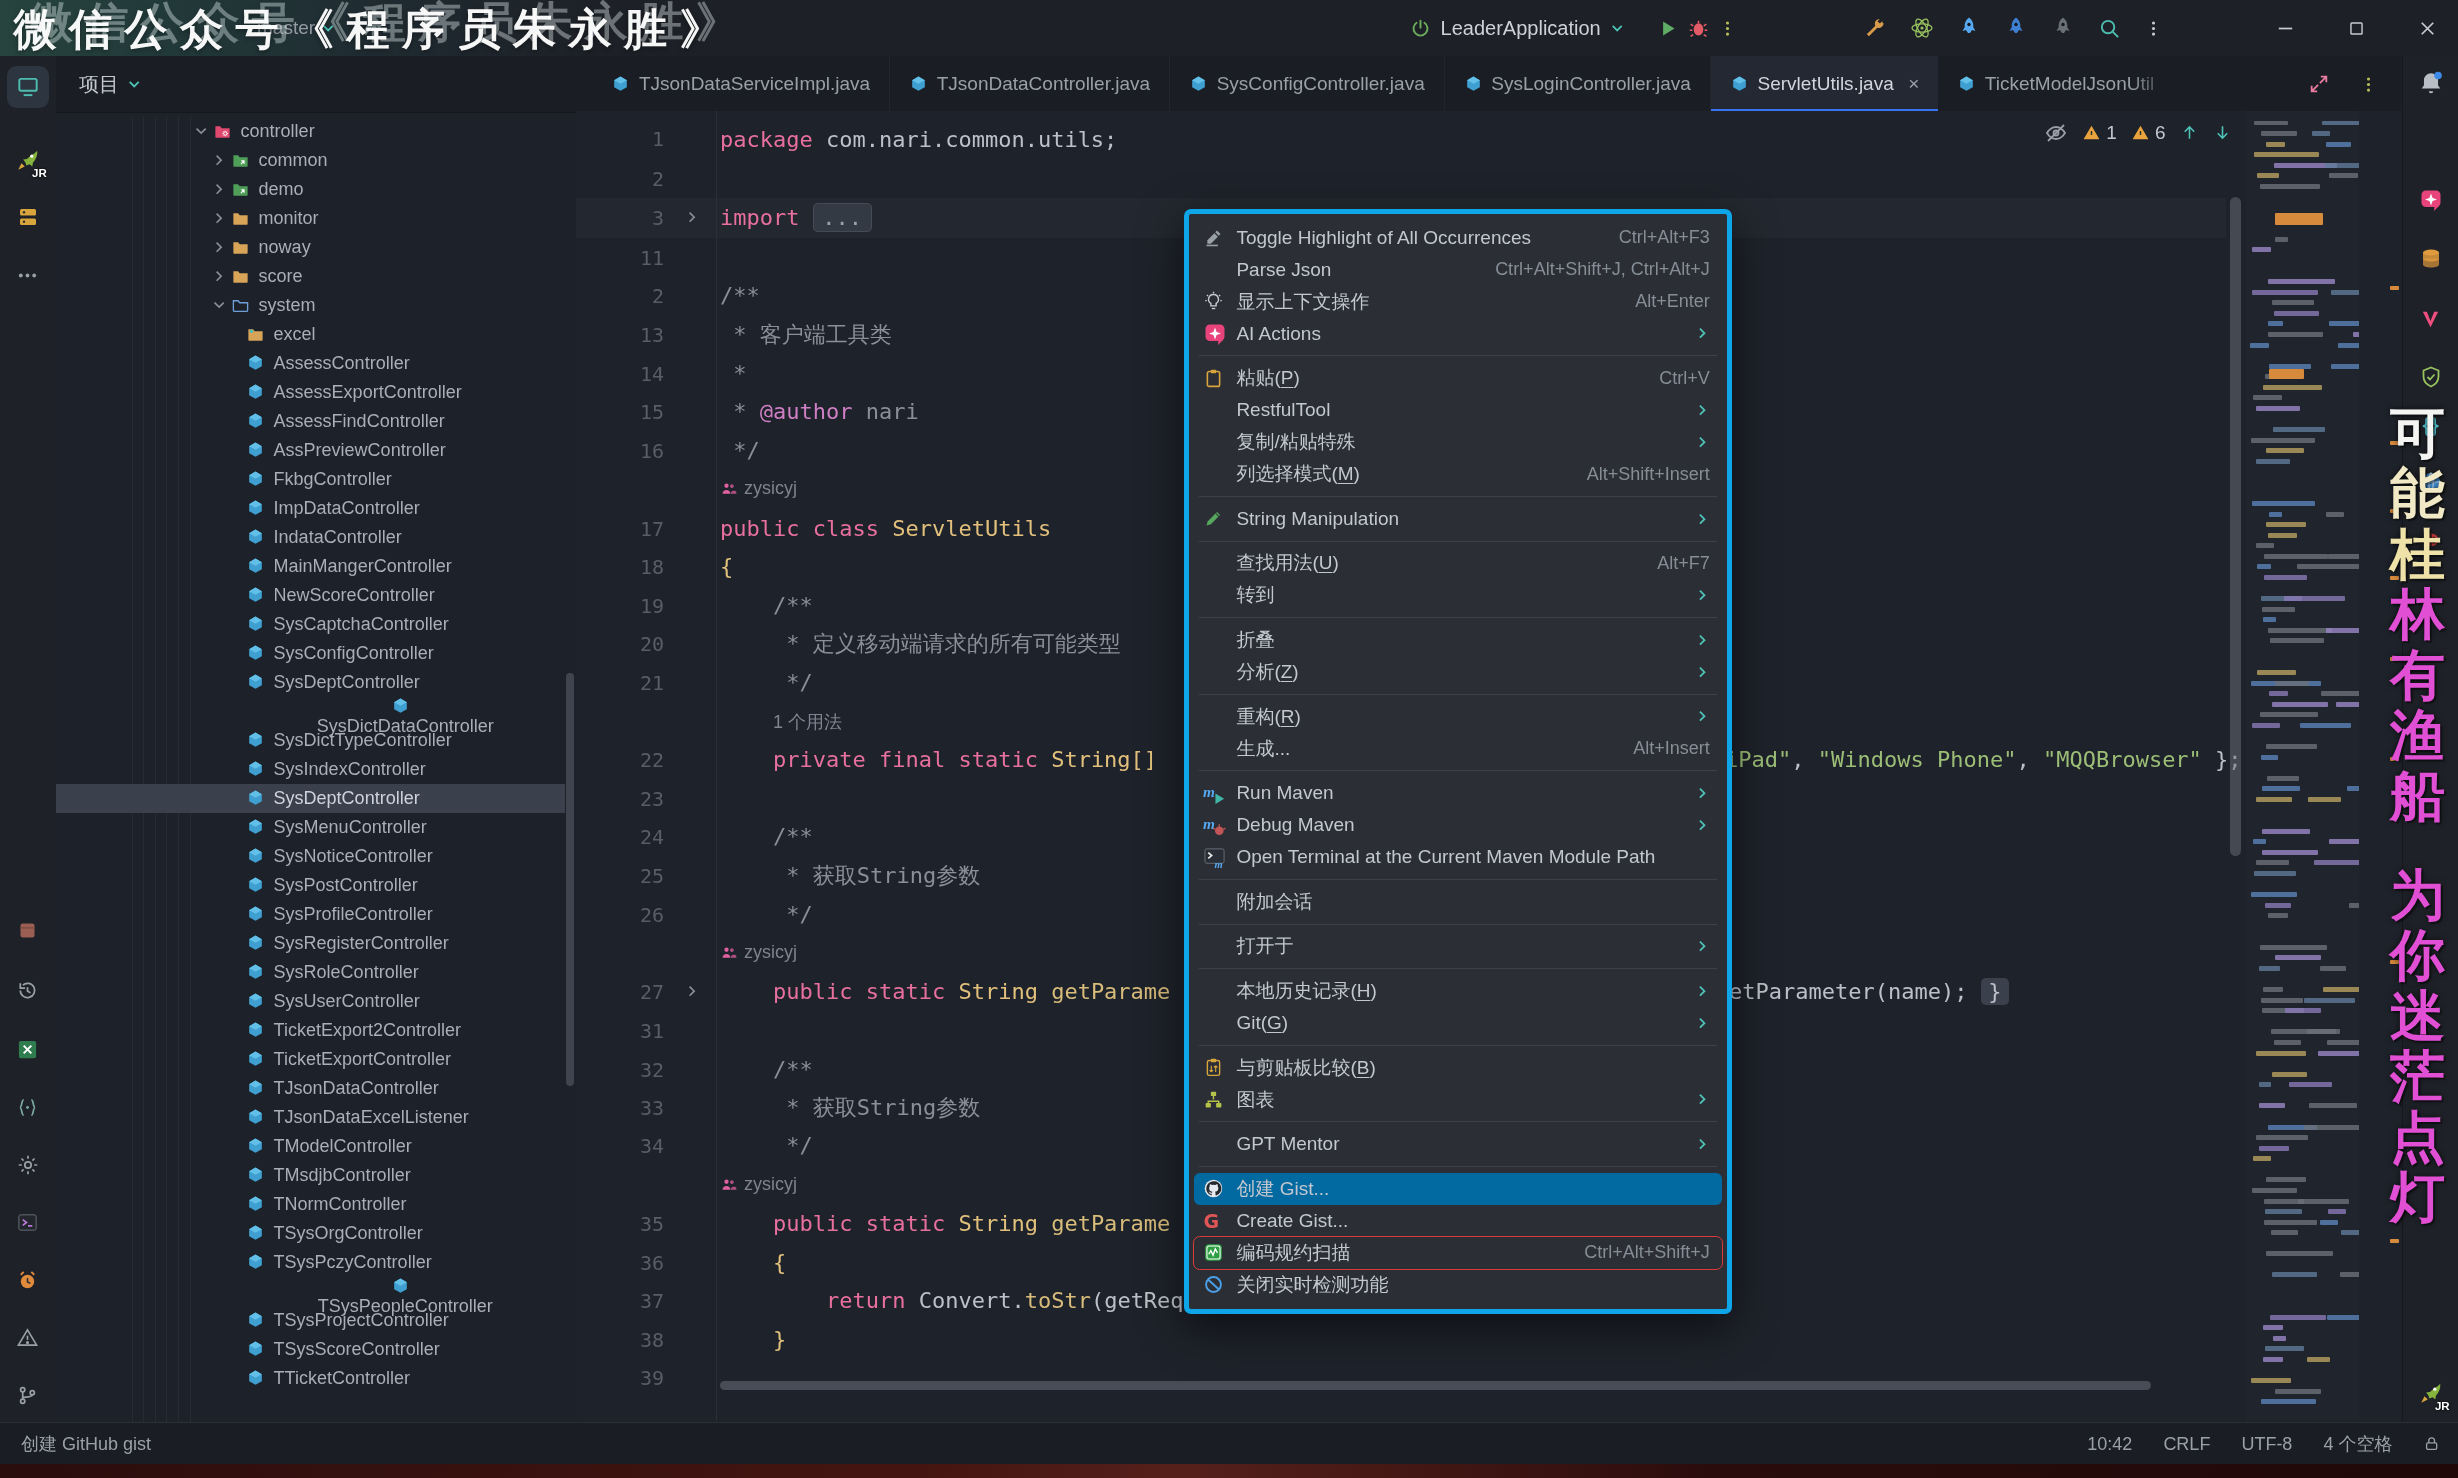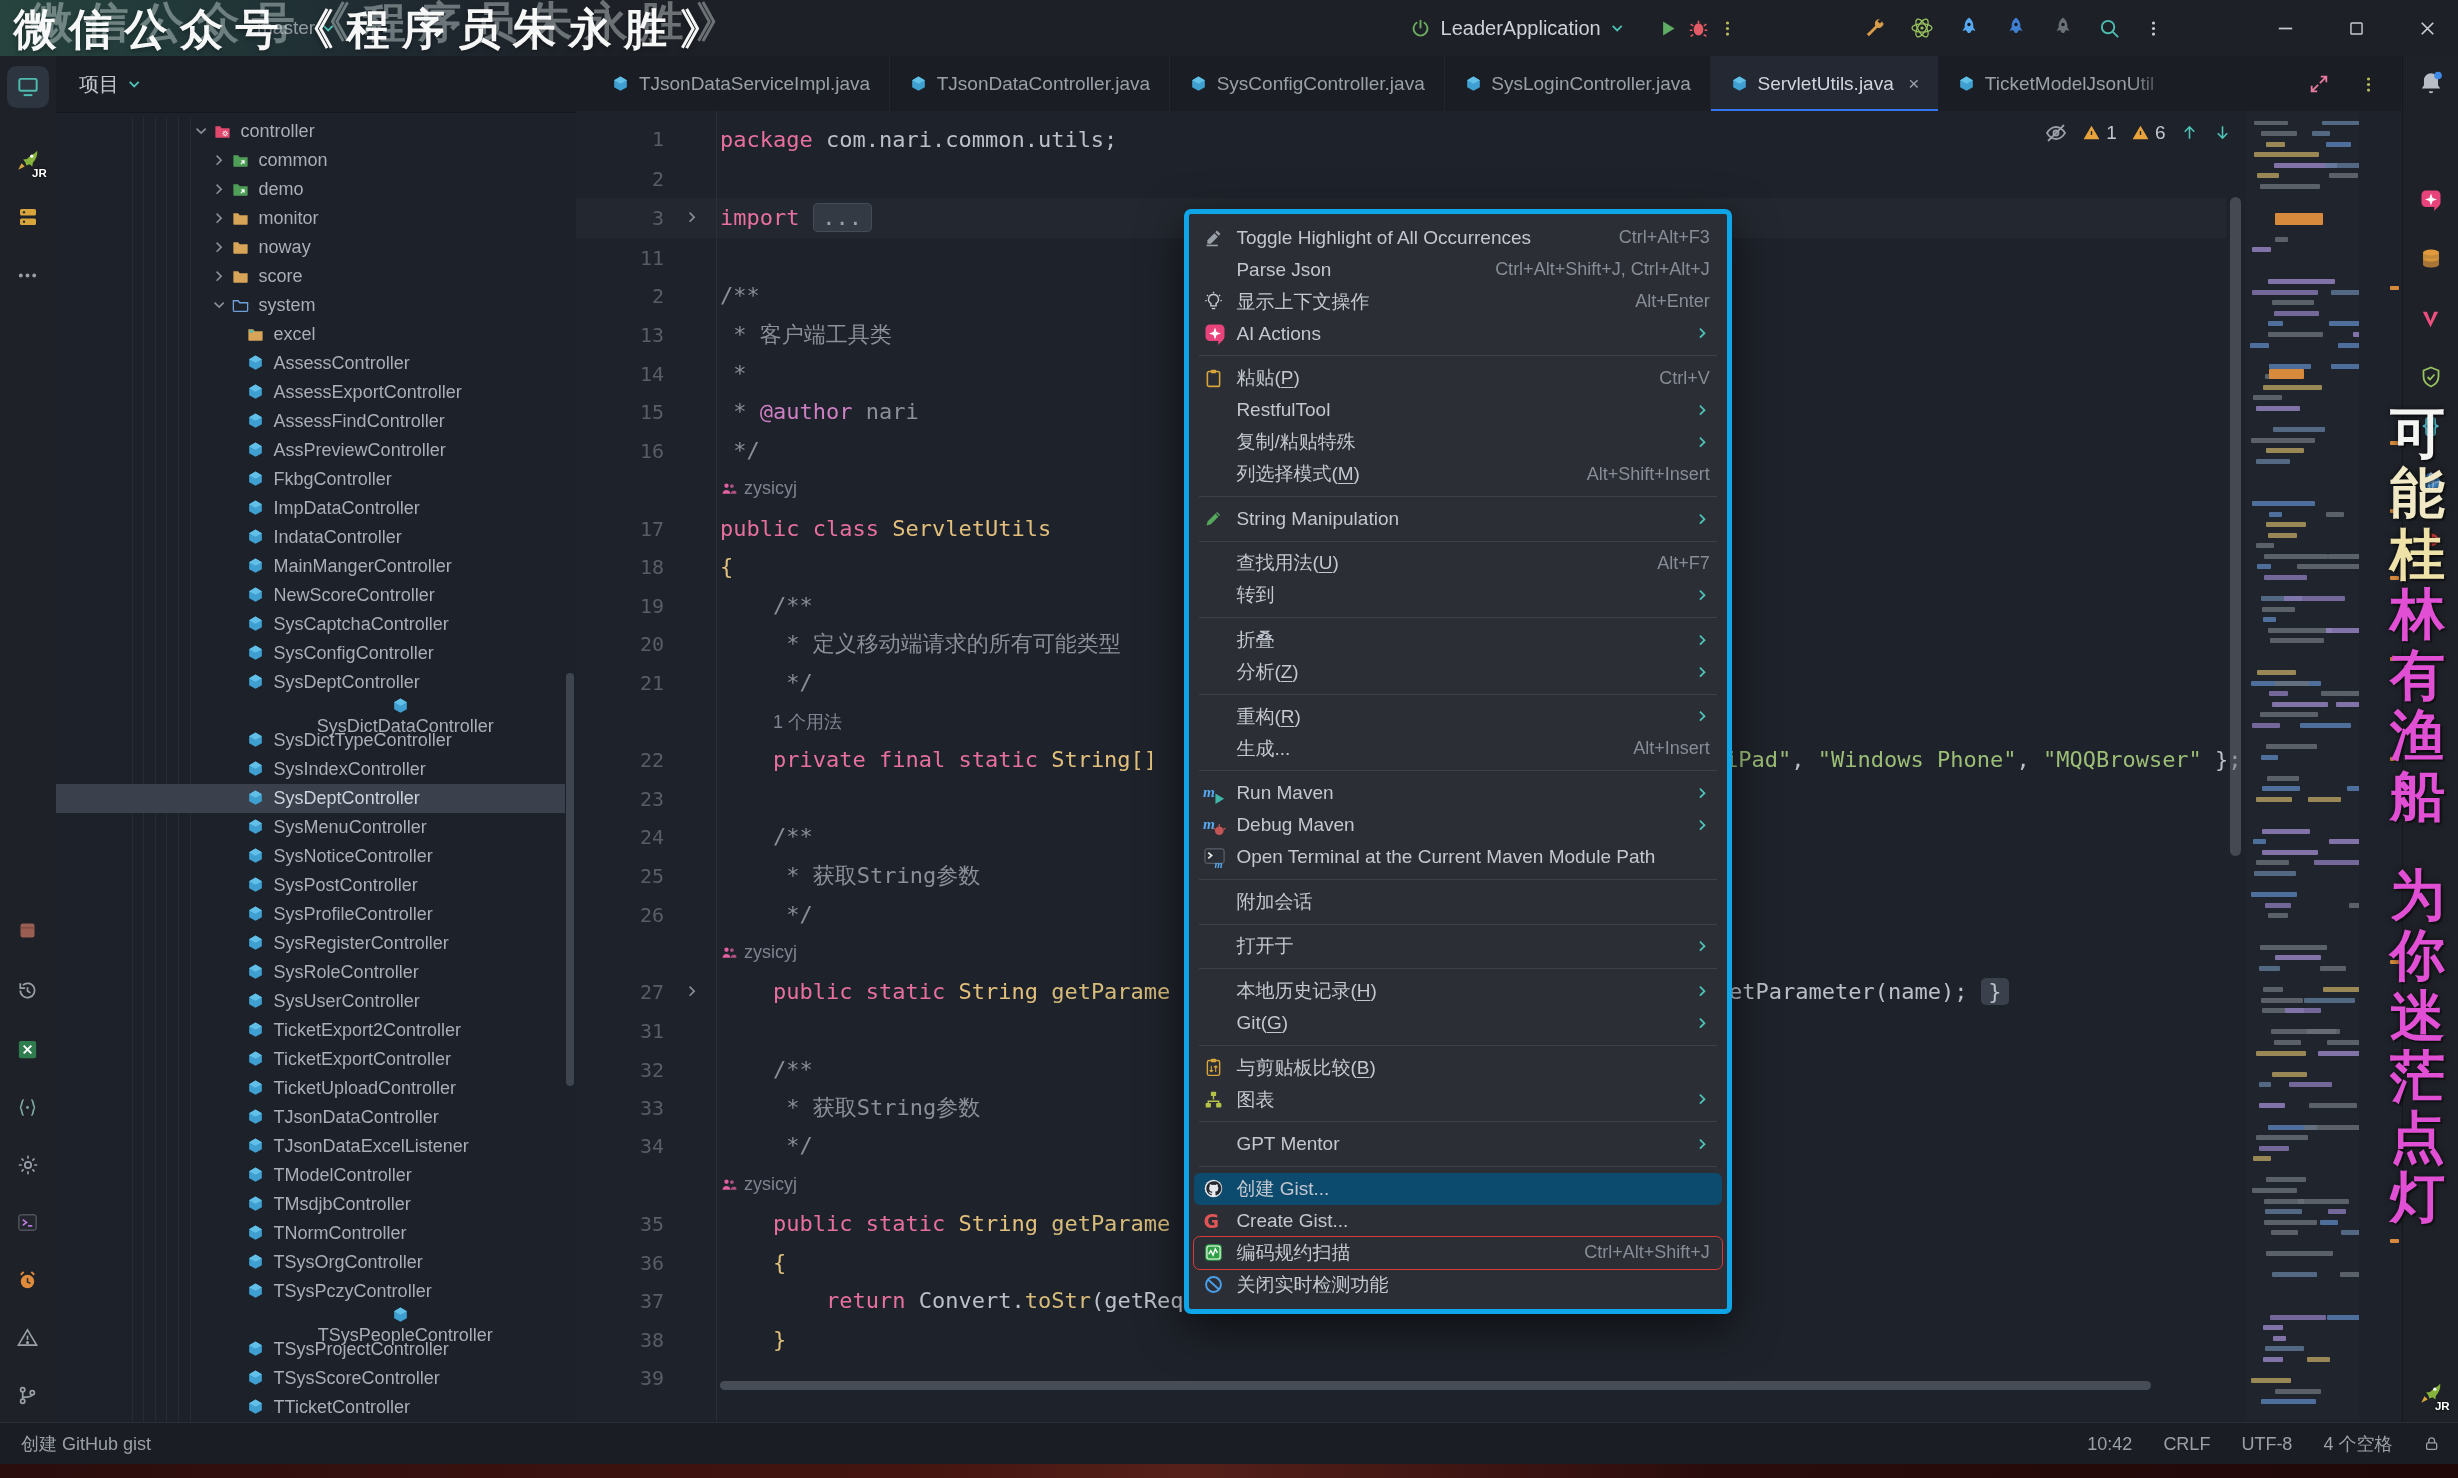--- a/index.html
+++ b/index.html
@@ -87,21 +87,21 @@
   .cmenu{position:absolute;left:1184px;top:209px;width:538px;background:#2b2e35;border:5px solid #0ea5e9;
          border-radius:7px;padding:7.7px 0;box-shadow:0 13.4px 44px rgba(0,0,0,.55);z-index:40;}
   .mi{display:flex;align-items:center;height:32px;margin:0 4.8px;padding:0 12.5px 0 9.6px;border-radius:5.8px;
       color:#c3c7cf;font-size:19px;white-space:nowrap;}
   .mi .mic{width:33px;display:inline-flex;justify-content:flex-start;}
   .mi .ml{flex:1;overflow:hidden;}
   .mi .ml u{text-underline-offset:2.9px;}
   .mi .ms{color:#868d96;font-size:18px;margin-left:29px;}
   .mi .msub{margin-left:13.4px;display:inline-flex;}
   .mi .msub svg{transform:rotate(-90deg);}
-  .mi.hl{background:#0c4a6e;}
+  .mi.hl{background:#0369a1;}
   .mi.box{outline:1.9px solid #d93b3b;outline-offset:0px;}
   .msep{height:1px;background:#3e4148;margin:5.8px 9.6px;}
   .gistG{font-size:19px;font-weight:bold;color:#e05555;font-family:"DejaVu Sans",sans-serif;}
 
   
   .statusbar{position:absolute;left:0;top:1422px;width:2458px;height:42px;background:#1a1d23;
              border-top:1px solid #2c2f36;display:flex;align-items:center;color:#9ba0a8;font-size:18px;}
   .sb-left{margin-left:21px;}
   .sb-right{position:absolute;right:17.3px;display:flex;align-items:center;gap:31px;}
   .bottomstrip{position:absolute;left:0;top:1464px;width:2458px;height:14.4px;
@@ -686,29 +686,20 @@
           <span>TicketExport2Controller</span>
         </div>
         <div class="trow" style="padding-left: 190px;">
           <span class="nico">
             <svg viewBox="0 0 24 24" width="19" height="19">
               <path d="M12 2l8 4.5v9L12 20l-8-4.5v-9z" fill="#3f9fd0"></path>
               <path d="M12 2l8 4.5-8 4.5-8-4.5z" fill="#62c0e8"></path>
             </svg>
           </span>
           <span>TicketExportController</span>
-        </div>
-        <div class="trow" style="padding-left: 190px;">
-          <span class="nico">
-            <svg viewBox="0 0 24 24" width="19" height="19">
-              <path d="M12 2l8 4.5v9L12 20l-8-4.5v-9z" fill="#3f9fd0"></path>
-              <path d="M12 2l8 4.5-8 4.5-8-4.5z" fill="#62c0e8"></path>
-            </svg>
-          </span>
-          <span>TicketUploadController</span>
         </div>
         <div class="trow" style="padding-left: 190px;">
           <span class="nico">
             <svg viewBox="0 0 24 24" width="19" height="19">
               <path d="M12 2l8 4.5v9L12 20l-8-4.5v-9z" fill="#3f9fd0"></path>
               <path d="M12 2l8 4.5-8 4.5-8-4.5z" fill="#62c0e8"></path>
             </svg>
           </span>
           <span>TJsonDataController</span>
         </div>

